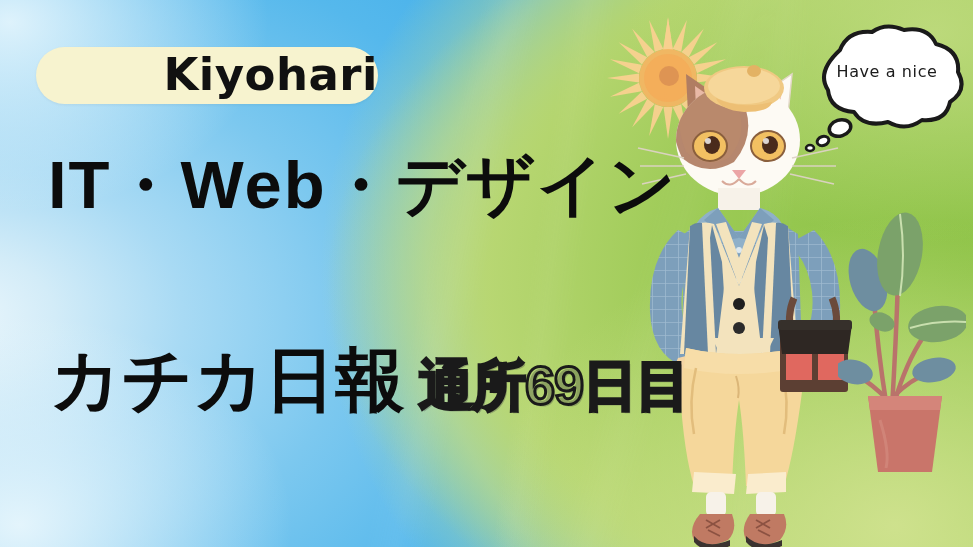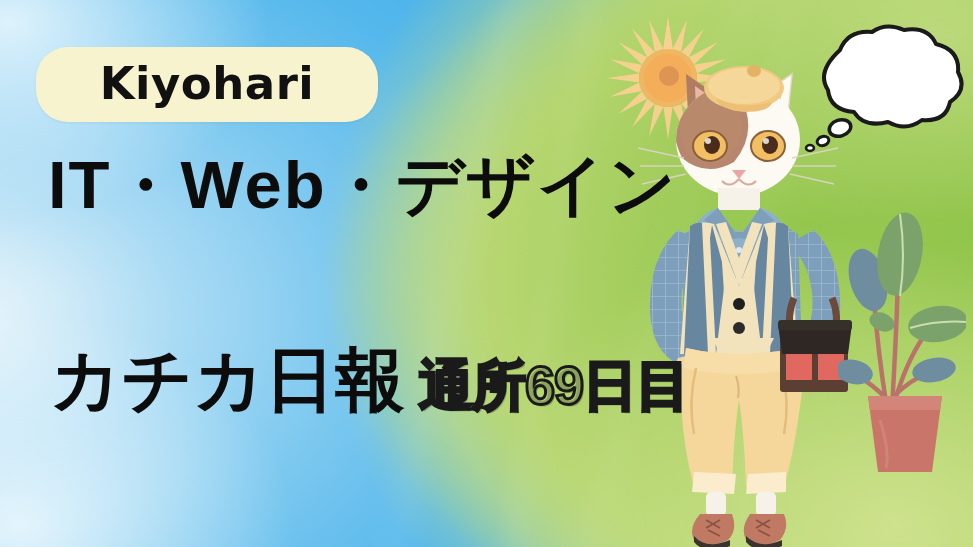--- a/index.html
+++ b/index.html
@@ -40,25 +40,25 @@
     background:
       linear-gradient(102deg, rgba(255,255,255,0) 44%, rgba(255,255,255,0.22) 47%, rgba(255,255,255,0) 50%),
       linear-gradient(98deg, rgba(255,255,255,0) 54%, rgba(255,255,255,0.18) 56%, rgba(255,255,255,0) 59%),
       linear-gradient(106deg, rgba(255,255,255,0) 63%, rgba(255,255,255,0.16) 66%, rgba(255,255,255,0) 69%),
       linear-gradient(95deg, rgba(255,255,255,0) 74%, rgba(255,255,255,0.14) 77%, rgba(255,255,255,0) 80%);
   }
 
   
   .badge{
     position:absolute;left:36px;top:47px;
-    width:342px;height:75px;
+    width:342px;height:57px;
     background:#f7f3cf;
     border-radius:32px;
     box-shadow:0 1px 3px rgba(0,0,0,.06);
-    display:flex;align-items:center;justify-content:center;
+    display:flex;align-items:center;justify-content:flex-end;
   }
   .badge-text{
     font-family:"DejaVu Sans",sans-serif;
     font-weight:700;
     font-size:45px;
     color:#111;
     letter-spacing:.5px;
     line-height:1;
     transform:translateY(-1px);
   }
@@ -322,20 +322,21 @@
                  Q34 86 32 66
                  Q20 48 44 26 Z"></path>
       </g>
       <ellipse cx="44" cy="104" rx="11" ry="8" fill="#fff" stroke="#1a1a1a" stroke-width="3.5" transform="rotate(-18 44 104)"></ellipse>
       <ellipse cx="27" cy="117" rx="6" ry="4.5" fill="#fff" stroke="#1a1a1a" stroke-width="3" transform="rotate(-18 27 117)"></ellipse>
       <ellipse cx="14" cy="124" rx="4" ry="3" fill="#fff" stroke="#1a1a1a" stroke-width="2.5"></ellipse>
     </svg>
   </div>
 
   <div class="bubble-text">
+    <span>Have a nice</span>
   </div>
 
   <div class="badge">
     <div class="badge-text">Kiyohari</div>
   </div>
 
   <div class="line line1">IT・Web・デザイン</div>
   <div class="line line3">
     <span>カチカ日報</span><span class="outline">通所69日目</span>
   </div>

